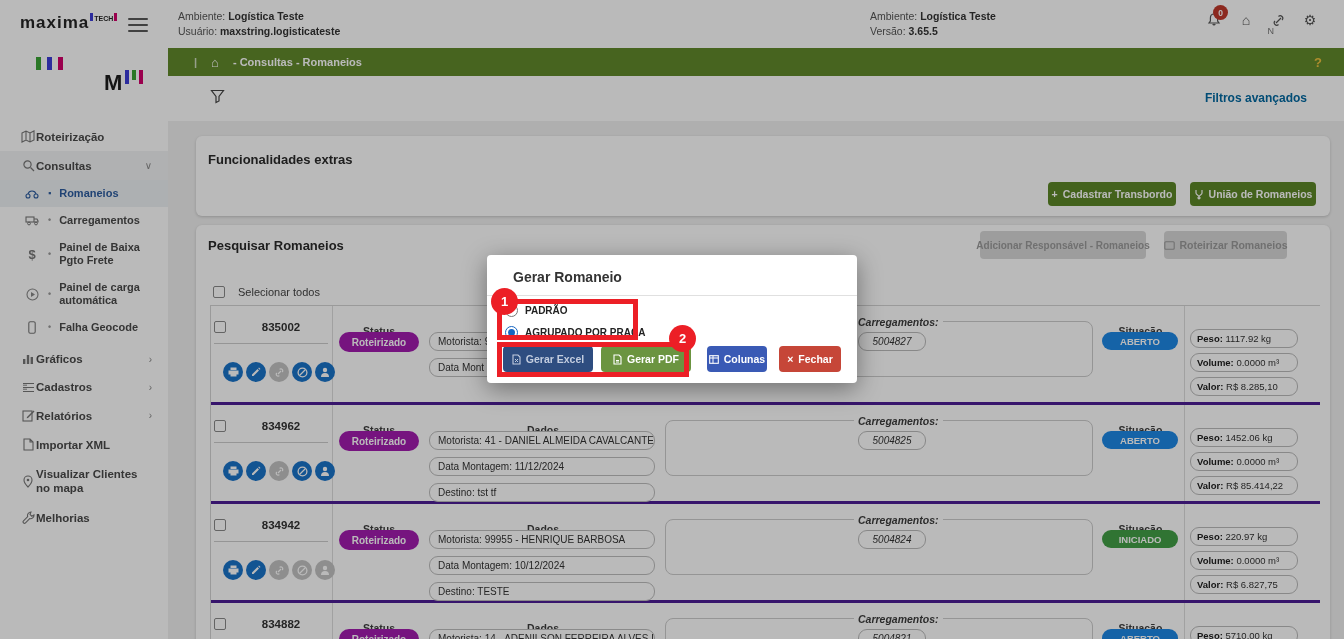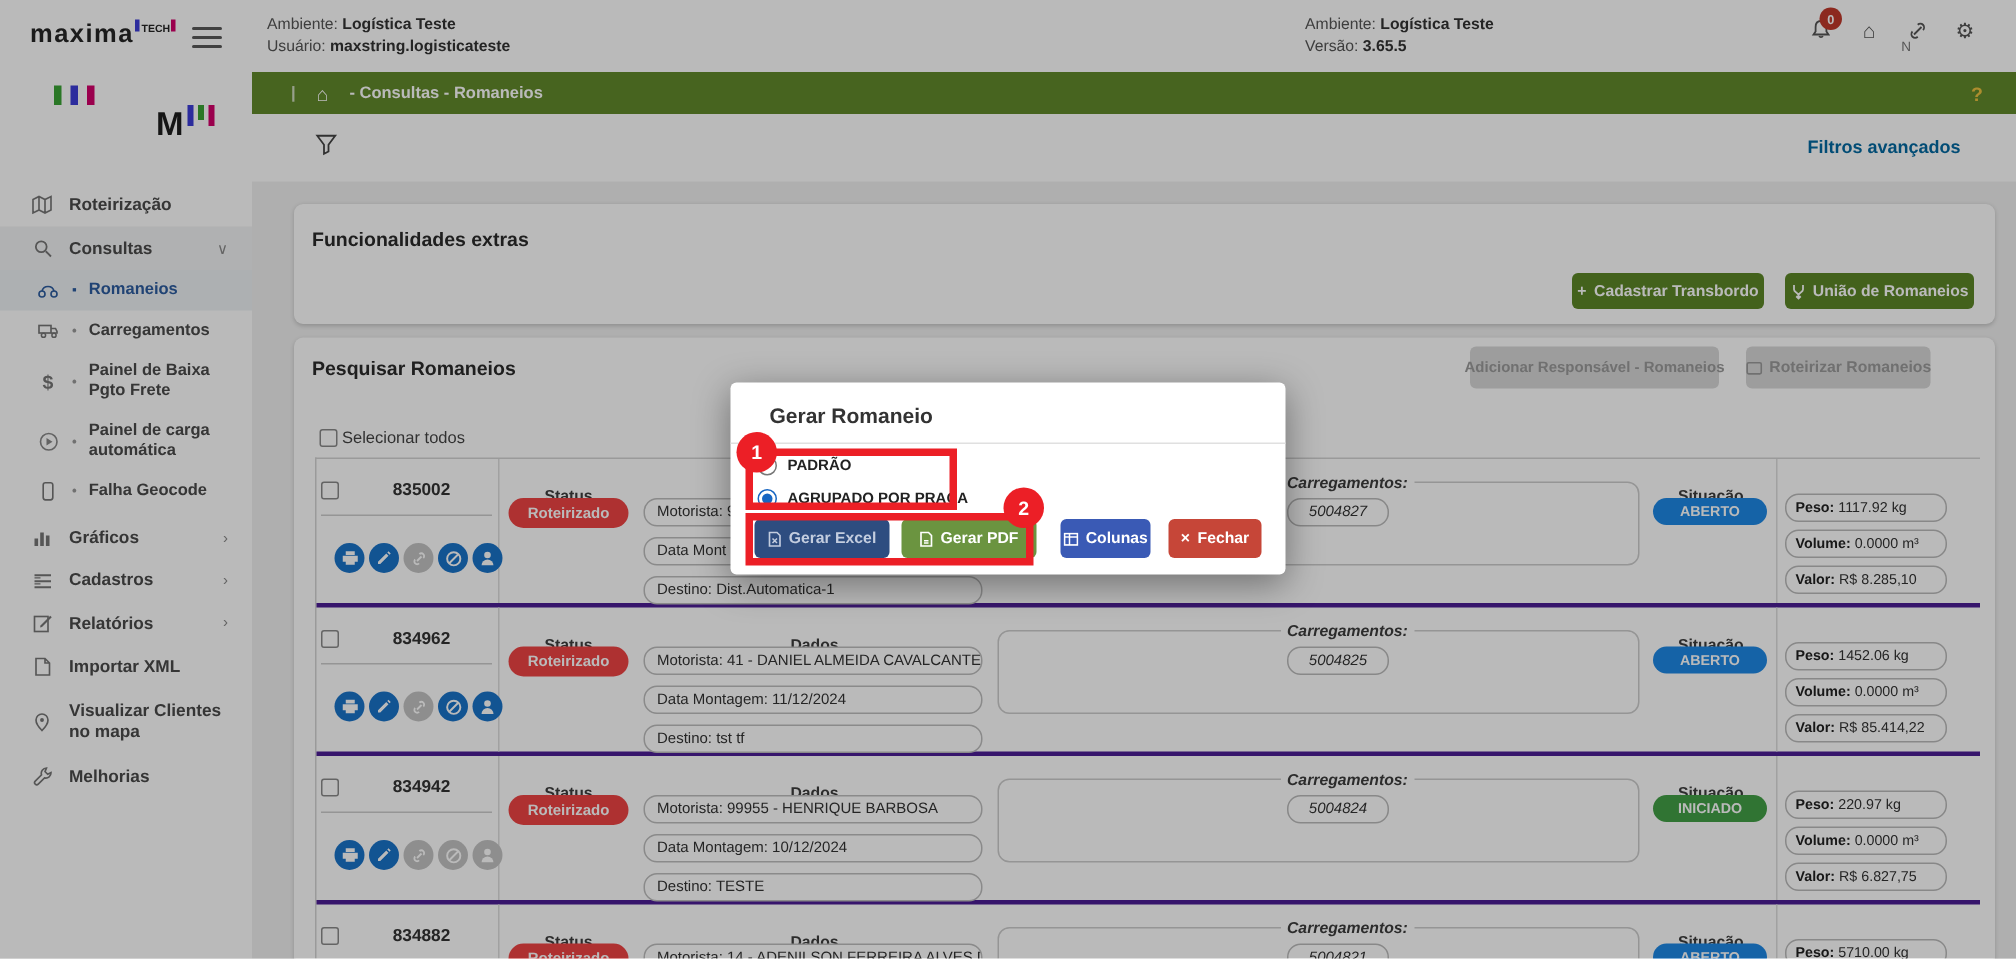--- a/index.html
+++ b/index.html
@@ -21,21 +21,21 @@
   .badge { position:absolute; top:-7px; left:7px; width:15px; height:15px; background:#c0392b; border-radius:50%; color:#fff; font-size:8.5px; font-weight:bold; display:flex; align-items:center; justify-content:center; }
   .nmark { position:absolute; right:70px; top:26px; font-size:9px; color:#777; }
 
   
   .sidebar { position:absolute; top:48px; left:0; width:168px; height:591px; background:#fff; z-index:2; }
   .side-logo { height:74px; position:relative; }
   .bars1 { position:absolute; left:36px; top:9px; display:flex; gap:6px; }
   .bars1 i { width:5px; height:13px; display:block; }
   .mrow { position:absolute; left:104px; top:22px; font-weight:bold; font-size:22px; color:#1d1d1d; display:flex; align-items:flex-start; gap:3px; }
   .mrow i { display:block; width:4px; }
-  .side-item { display:flex; align-items:center; gap:10px; padding:8px 12px 8px 20px; font-size:11.5px; font-weight:bold; color:#4a4a4a; cursor:pointer; position:relative; }
+  .side-item { display:flex; align-items:center; padding:8px 12px 8px 20px; font-size:11.5px; font-weight:bold; color:#4a4a4a; cursor:pointer; position:relative; }
   .side-item .chev { position:absolute; right:16px; color:#8a8a8a; font-size:10px; font-weight:normal; }
   .grp { background:#f2f3f4; }
   .side-sub { display:flex; align-items:center; gap:8px; padding:7px 10px 7px 24px; font-size:11px; font-weight:bold; color:#4a4a4a; cursor:pointer; line-height:13px; }
   .side-sub .dot { color:#9a9a9a; font-size:9px; }
   .side-sub.active { color:#2d5d9f; background:#eef1f5; }
   .side-sub.active .dot { color:#2d5d9f; }
   .si-ic { width:16px; display:flex; justify-content:center; color:#777; font-size:12px; flex:none; }
 
   
   .content { position:absolute; top:48px; left:168px; width:1176px; height:591px; background:#f0f0f0; }
@@ -54,35 +54,35 @@
   .btn { display:flex; align-items:center; justify-content:center; gap:5px; font-weight:bold; color:#fff; border-radius:4px; cursor:pointer; white-space:nowrap; }
   .btn-green { background:#5c8727; }
   .btn-dis { background:#d8d8d8; color:#9a9a9a; }
   .b-trans { position:absolute; left:852px; top:46px; width:128px; height:24px; font-size:10.5px; }
   .b-uniao { position:absolute; left:994px; top:46px; width:126px; height:24px; font-size:10.5px; }
 
   .card-search { top:177px; height:600px; }
   .b-lib { position:absolute; left:614px; top:6px; width:158px; height:28px; font-size:10.5px; }
   .b-resp { position:absolute; left:784px; top:6px; width:166px; height:28px; font-size:10px; }
   .b-rot { position:absolute; left:968px; top:6px; width:123px; height:28px; font-size:10.5px; }
-  .selall { position:absolute; left:17px; top:61px; display:flex; align-items:center; gap:3px; font-size:11px; color:#444; }
+  .selall { position:absolute; left:17px; top:61px; display:flex; align-items:center; gap:13px; font-size:11px; color:#444; }
   .cb { width:12px; height:12px; border:1.5px solid #8a8a8a; border-radius:2px; background:#fff; display:inline-block; cursor:pointer; flex:none; }
 
   .rows { position:absolute; left:14px; top:80px; width:1110px; border-top:1px solid #d4d4d4; border-left:1px solid #d4d4d4; }
   .row { position:relative; height:99px; border-bottom:3px solid #4c1d95; }
   .col-h { position:absolute; top:8px; width:100%; text-align:center; font-size:10.5px; font-weight:bold; color:#3d3d3d;margin-top:11px; }
   .col-id { position:absolute; left:0; top:0; width:122px; height:100%; border-right:1px solid #ddd; }
   .col-id .cb { position:absolute; left:3px; top:15px; }
   .rid { position:absolute; left:22px; top:15px; width:96px; text-align:center; font-size:11.5px; font-weight:bold; color:#333; }
   .id-line { position:absolute; left:3px; top:37px; width:114px; border-bottom:1px solid #ccc; }
   .icon-set { position:absolute; left:12px; top:56px; display:flex; gap:3px; }
   .aicon { width:20px; height:20px; border-radius:50%; display:flex; align-items:center; justify-content:center; cursor:pointer; }
   .aicon.s-on { background:#1a73c9; } .aicon.s-off { background:#c3c3c3; }
   .col-status { position:absolute; left:122px; top:0; width:92px; height:100%; }
-  .pill-status { position:absolute; left:6px; top:26px; width:80px; height:20px; background:#ef4444; border-radius:10px; color:#fff; font-size:10px; font-weight:bold; display:flex; align-items:center; justify-content:center; }
+  .pill-status { position:absolute; left:6px; top:26px; width:80px; height:20px; background:#a21caf; border-radius:10px; color:#fff; font-size:10px; font-weight:bold; display:flex; align-items:center; justify-content:center; }
   .col-dados { position:absolute; left:214px; top:0; width:236px; height:100%; }
   .finput { position:absolute; left:4px; width:226px; height:19px; border:1px solid #bdbdbd; border-radius:9px; background:#fff; font-size:10px; color:#333; line-height:17px; padding-left:8px; white-space:nowrap; overflow:hidden; }
   .fi1 { top:26px; } .fi2 { top:52px; } .fi3 { top:78px; }
   .col-carr { position:absolute; left:450px; top:0; width:436px; height:100%;font-style:italic; }
   .cfield { position:absolute; left:4px; top:15px; width:428px; height:56px; border:1px solid #ccc; border-radius:8px; }
   .clegend { position:absolute; left:188px; top:-6px; background:#fff; padding:0 4px; font-size:10.5px; font-weight:bold; color:#3d3d3d; }
   .chip { position:absolute; left:192px; top:10px; width:68px; height:19px; border:1px solid #bbb; border-radius:9px; background:#fff; font-size:10px; color:#333; display:flex; align-items:center; justify-content:center; }
   .col-sit { position:absolute; left:886px; top:0; width:87px; height:100%; }
   .pill-sit { position:absolute; left:5px; top:26px; width:76px; height:18px; border-radius:9px; color:#fff; font-size:9.5px; font-weight:bold; display:flex; align-items:center; justify-content:center; }
   .col-stats { position:absolute; left:973px; top:0; width:137px; height:100%; border-left:1px solid #ddd; }
@@ -374,21 +374,20 @@
           </div>
         </div>
         <div class="col-status">
           <div class="col-h">Status</div>
           <span class="pill-status">Roteirizado</span>
         </div>
         <div class="col-dados">
           <div class="col-h">Dados</div>
           <div class="finput fi1">Motorista: 9</div>
           <div class="finput fi2">Data Mont</div>
-          <div class="finput fi3">Destino: Dist.Automatica-1</div>
         </div>
         <div class="col-carr">
           <div class="cfield">
             <span class="clegend">Carregamentos:</span>
             <span class="chip">5004827</span>
           </div>
         </div>
         <div class="col-sit">
           <div class="col-h">Situação</div>
           <span class="pill-sit" style="background: rgb(30, 136, 229);">ABERTO</span>

